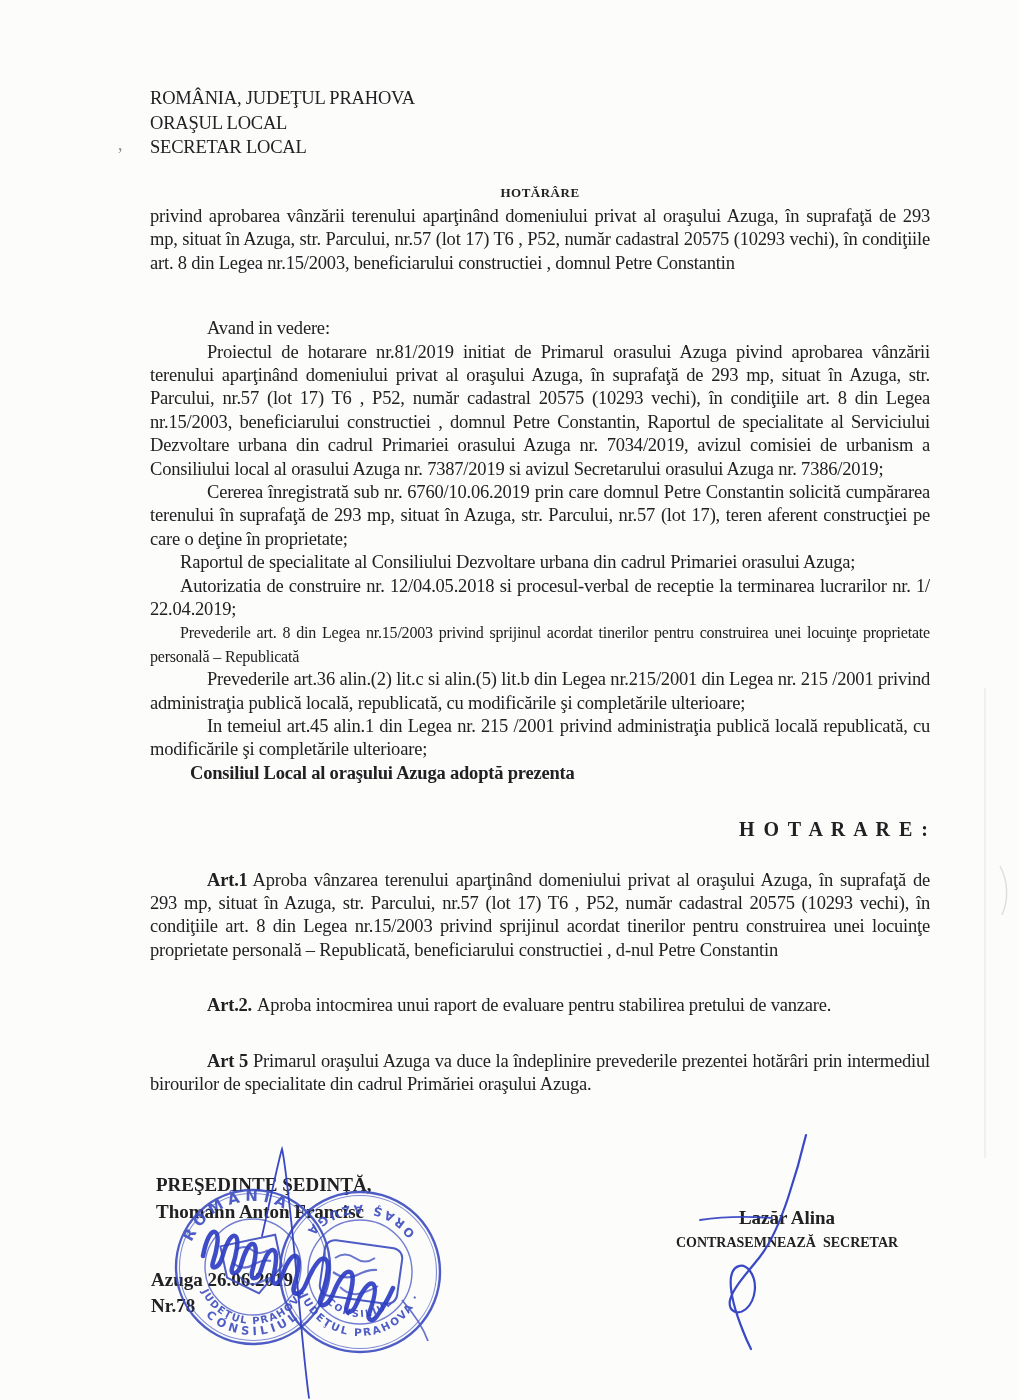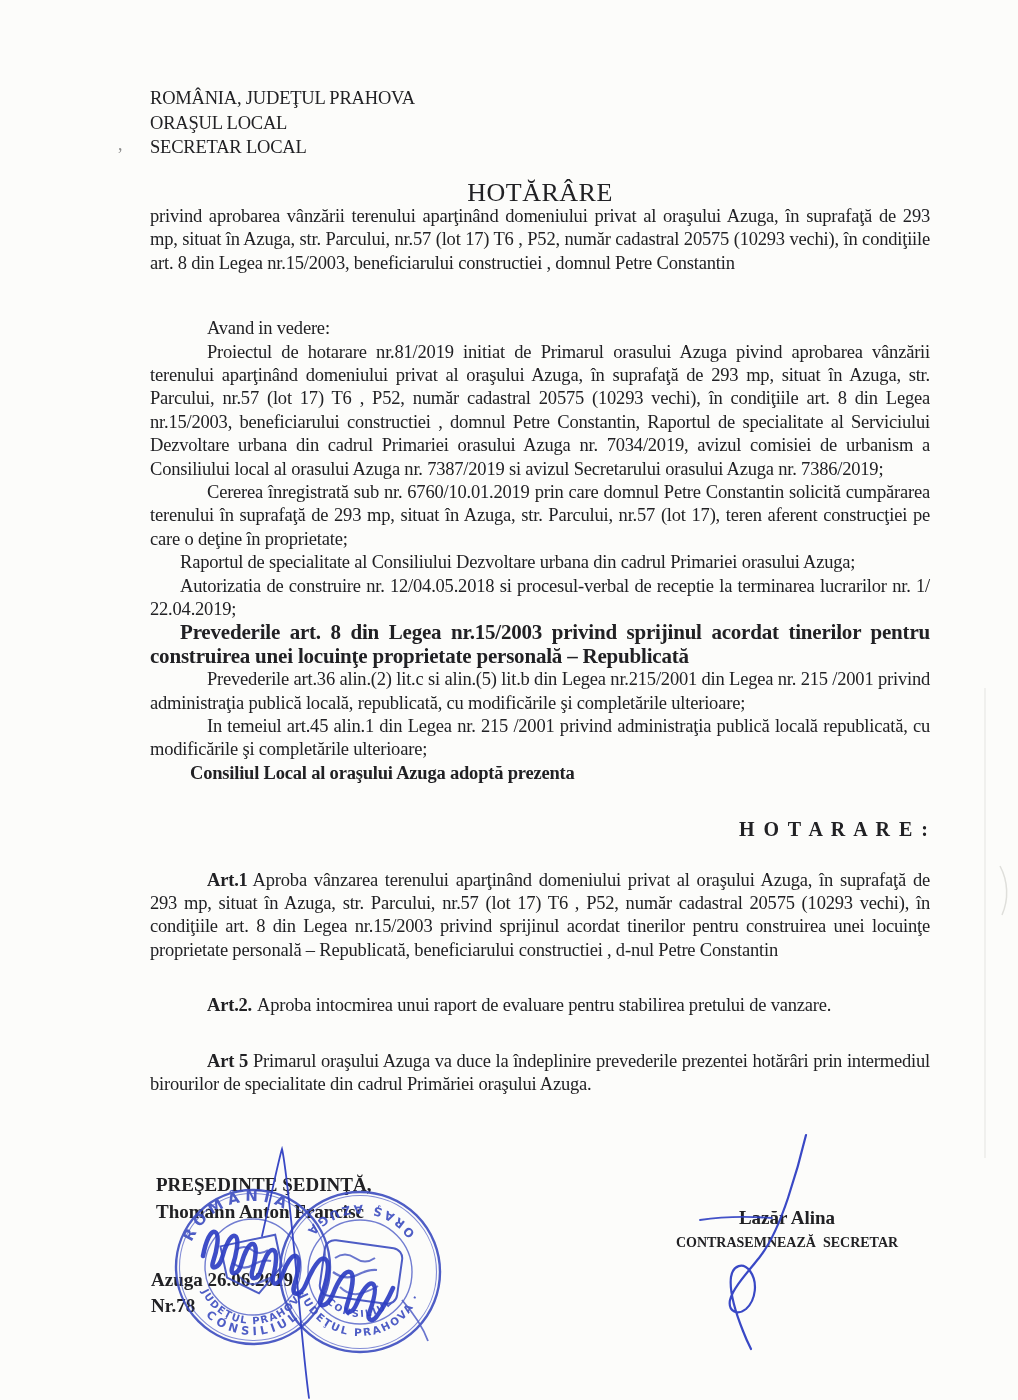--- a/index.html
+++ b/index.html
@@ -11,28 +11,28 @@
     font-family:"Liberation Serif", serif;
     color:#212124;
   }
   .content{
     position:absolute;left:150px;top:86px;width:780px;
     font-size:18.5px;line-height:23.4px;letter-spacing:-0.2px;
   }
   .hdr div{line-height:24.5px;}
   .doc-title{
     margin-top:21px;margin-bottom:1px;
-    text-align:center;font-weight:normal;font-size:26px;letter-spacing:0.5px;
+    text-align:center;font-weight:bold;font-size:13px;letter-spacing:0.5px;
   }
   p{margin:0;text-align:justify;}
   .ind-lg{text-indent:57px;}
   .ind-md{text-indent:40px;}
   .ind-sm{text-indent:30px;}
   .mt-having{margin-top:42px;}
-  .small{font-size:21px;font-weight:bold;}
+  .small{font-size:16px;}
   .bold{font-weight:bold;}
   .decision-heading{
     margin:33px 0 27px;text-align:right;font-weight:bold;
     font-size:20px;letter-spacing:2px;
   }
   .art{margin-top:32px;}
   .art b{margin-right:5px;}
   .art1{margin-top:27px;}
   .sig{position:absolute;font-weight:bold;font-size:19px;white-space:pre-wrap;}
   .sig-left-role{left:156px;top:1174px;}
@@ -58,21 +58,21 @@
       <div>SECRETAR LOCAL</div>
     </div>
 
     <div class="doc-title">HOTĂRÂRE</div>
 
     <p>privind aprobarea   vânzării terenului aparţinând domeniului privat al oraşului Azuga, în suprafaţă de 293 mp, situat în Azuga, str. Parcului, nr.57 (lot 17) T6 , P52, număr cadastral 20575 (10293 vechi), în condiţiile art. 8 din Legea nr.15/2003,   beneficiarului constructiei , domnul Petre Constantin</p>
 
     <p class="ind-lg mt-having">Avand in vedere:</p>
 
     <p class="ind-lg">Proiectul de hotarare nr.81/2019 initiat de Primarul orasului Azuga pivind aprobarea vânzării terenului aparţinând domeniului privat al oraşului Azuga, în suprafaţă de 293 mp, situat în Azuga, str. Parcului, nr.57 (lot 17) T6 , P52, număr cadastral 20575 (10293  vechi), în condiţiile art. 8 din Legea nr.15/2003,  beneficiarului constructiei , domnul Petre Constantin, Raportul de specialitate al Serviciului Dezvoltare urbana din cadrul Primariei orasului Azuga nr. 7034/2019, avizul comisiei de urbanism a Consiliului local al orasului Azuga nr. 7387/2019 si avizul Secretarului orasului Azuga nr. 7386/2019;</p>
-    <p class="ind-lg">Cererea înregistrată sub nr. 6760/10.01.2019 prin care domnul Petre Constantin solicită cumpărarea terenului în suprafaţă de 293 mp, situat în Azuga, str. Parcului, nr.57 (lot 17), teren aferent construcţiei  pe care o  deţine în proprietate;</p>
+    <p class="ind-lg">Cererea înregistrată sub nr. 6760/10.06.2019 prin care domnul Petre Constantin solicită cumpărarea terenului în suprafaţă de 293 mp, situat în Azuga, str. Parcului, nr.57 (lot 17), teren aferent construcţiei  pe care o  deţine în proprietate;</p>
     <p class="ind-sm">Raportul de specialitate al Consiliului Dezvoltare urbana din cadrul Primariei orasului Azuga;</p>
     <p class="ind-sm">Autorizatia de construire nr. 12/04.05.2018  si  procesul-verbal de receptie la terminarea lucrarilor nr.  1/ 22.04.2019;</p>
     <p class="ind-sm small">Prevederile art. 8 din Legea nr.15/2003 privind sprijinul acordat tinerilor pentru construirea unei locuinţe proprietate personală – Republicată</p>
     <p class="ind-lg">Prevederile art.36 alin.(2) lit.c si alin.(5) lit.b din Legea nr.215/2001 din Legea nr. 215 /2001 privind administraţia publică locală, republicată, cu modificările şi completările ulterioare;</p>
     <p class="ind-lg">In temeiul art.45 alin.1 din Legea nr. 215 /2001 privind administraţia publică locală republicată, cu modificările şi completările ulterioare;</p>
 
     <p class="bold ind-md">Consiliul Local al oraşului Azuga adoptă prezenta</p>
 
     <div class="decision-heading">H O T A R A R E :</div>
 

